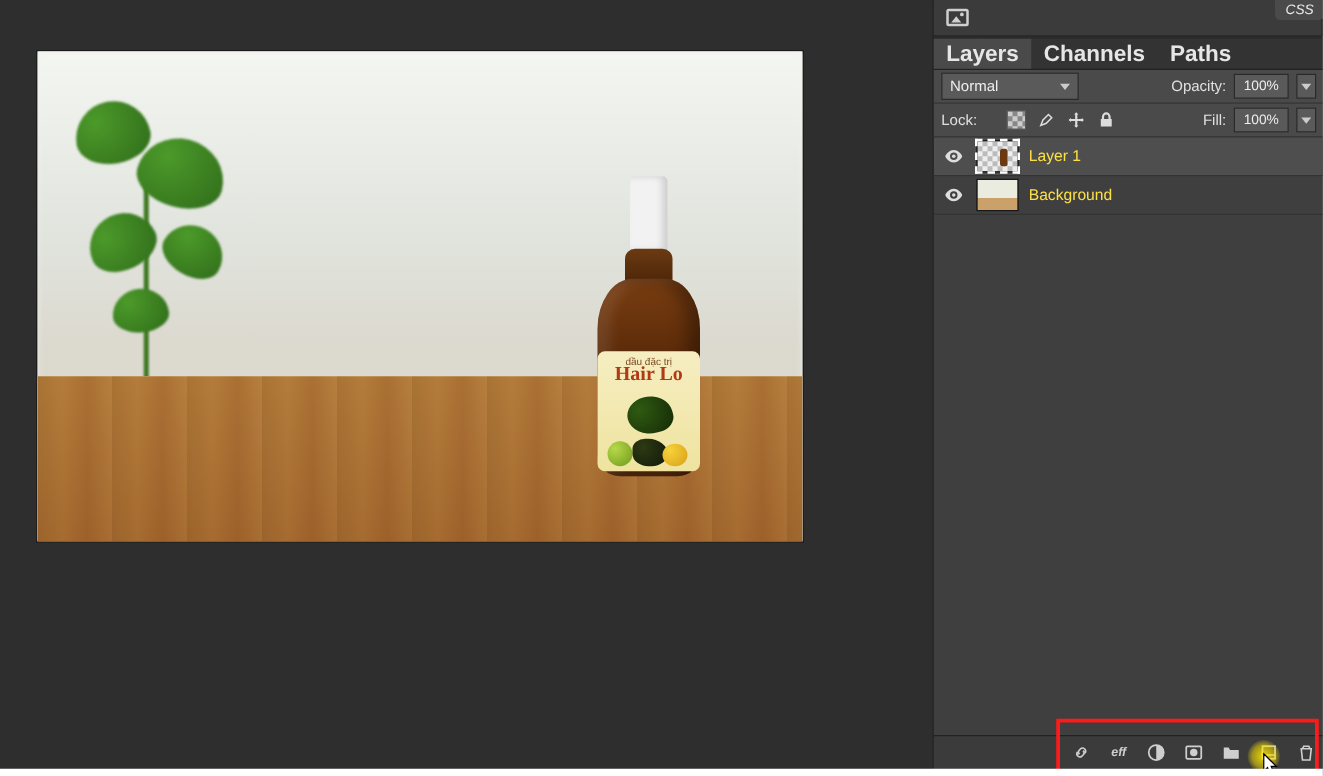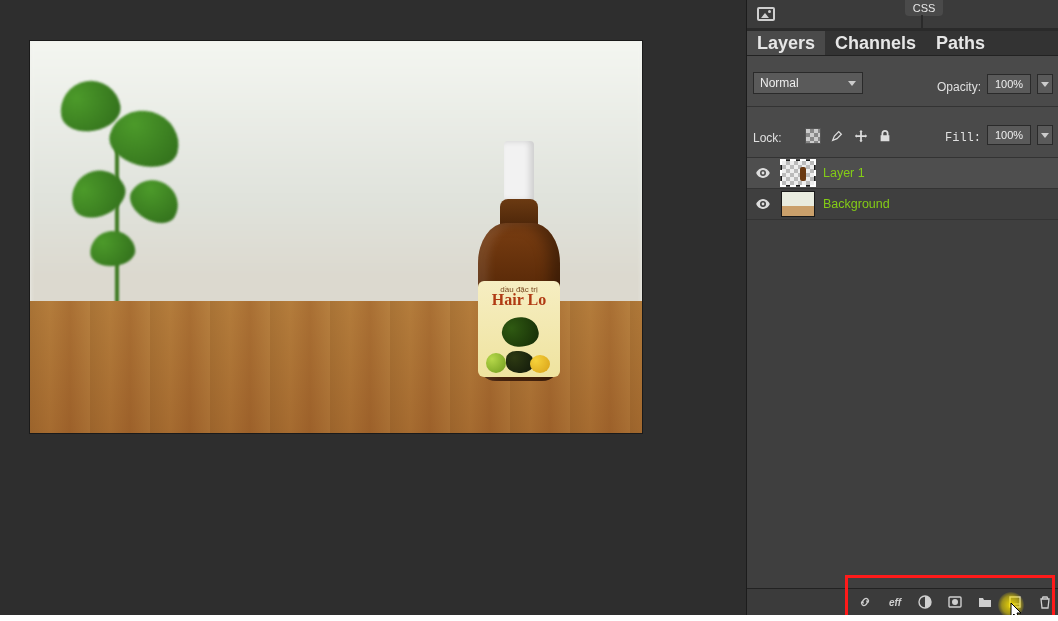--- a/index.html
+++ b/index.html
@@ -238,21 +238,22 @@
     right: 2px;
     top: 1px;
     width: 3px;
     height: 3px;
     background: #cfcfcf;
     border-radius: 50%;
   }
   .css-tab-wrap {
     flex: 1;
     display: flex;
-    align-items: center;
+    align-items: flex-end;
+    font-style: italic;
   }
   .css-tab {
     background: #4a4a4a;
     color: #e8e8e8;
     height: 16px;
     line-height: 16px;
     padding: 0 8px;
     font-size: 11px;
     border-radius: 0 0 4px 4px;
     margin-left: 4px;
@@ -276,23 +277,23 @@
     font-size: 18px;
     font-weight: bold;
     color: #e6e6e6;
     cursor: default;
   }
   .panel-tab.active {
     background: #4a4a4a;
   }
   .blend-row, .lock-row {
     display: flex;
-    align-items: flex-end;
+    align-items: center;
     height: 26px;
-    padding: 12px 6px;
+    padding: 0 6px;
     gap: 6px;
     background: #4a4a4a;
     border-bottom: 1px solid #333;
     font-size: 12px;
     color: #e0e0e0;
   }
   .blend-select {
     flex: 0 0 96px;
     height: 20px;
     background: #5a5a5a;
@@ -401,21 +402,21 @@
     border-radius: 2px;
   }
   .layer-thumb.selected-thumb {
     outline: 2px dashed #fff;
     outline-offset: -1px;
   }
   .layer-thumb.bg-thumb {
     background: linear-gradient(180deg, #e9ecdf 60%, #caa06b 60%);
   }
   .layer-name {
-    color: #84cc16;
+    color: #fde047;
     font-size: 12.5px;
     flex: 1;
     white-space: nowrap;
   }
 
   
   .bottom-bar {
     height: 26px;
     background: #3b3b3b;
     border-top: 1px solid #222;
@@ -554,21 +555,21 @@
             <svg viewBox="0 0 16 16">
                 <path d="M8 1l2 2H9v4h4V6l2 2-2 2V9H9v4h1l-2 2-2-2h1V9H3v1L1 8l2-2v1h4V3H6l2-2z" fill="#ddd"></path>
               </svg>
           </div>
           <div class="lock-ico lockpad-ico">
             <svg viewBox="0 0 16 16">
                 <path d="M4 7V5a4 4 0 018 0v2h1v7H3V7h1zm2 0h4V5a2 2 0 00-4 0v2z" fill="#ddd"></path>
               </svg>
           </div>
         </div>
-        <span style="margin-left:auto;font-family:Liberation Mono, monospace;">Fill:</span>
+        <span style="margin-left:auto;">Fill:</span>
         <div class="val-field">100%</div>
         <div class="tri-btn">
             <span class="small-tri"></span>
           </div>
       </div>
 
       <div class="layer-list">
         <div class="layer-row selected">
           <div class="eye-ico">
             <svg viewBox="0 0 16 16">

